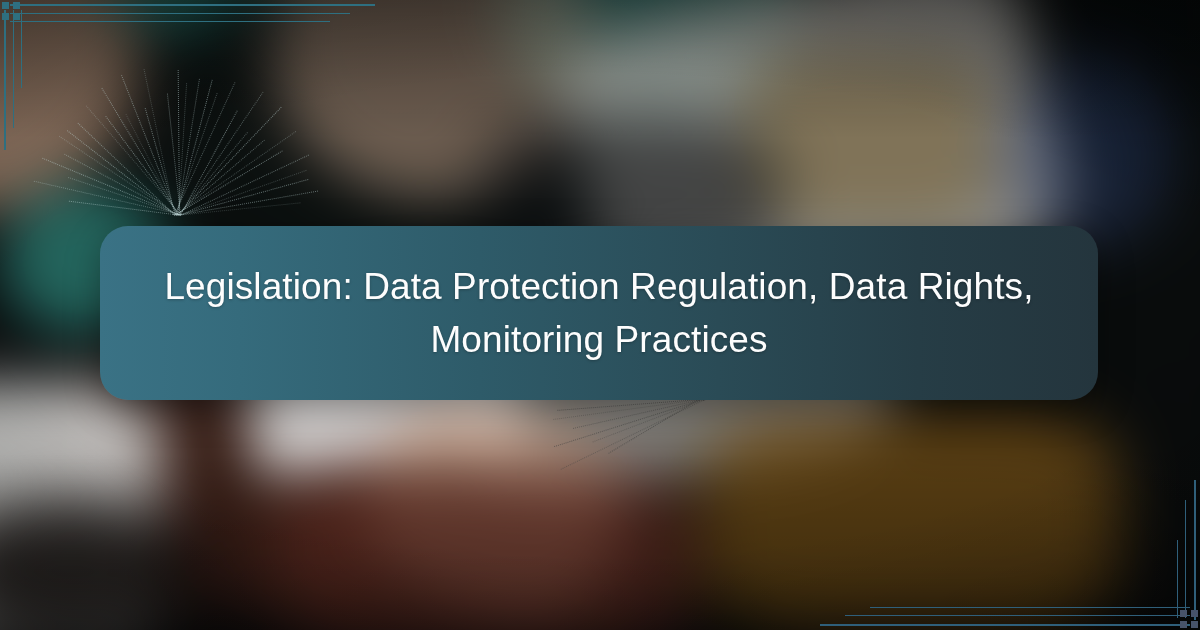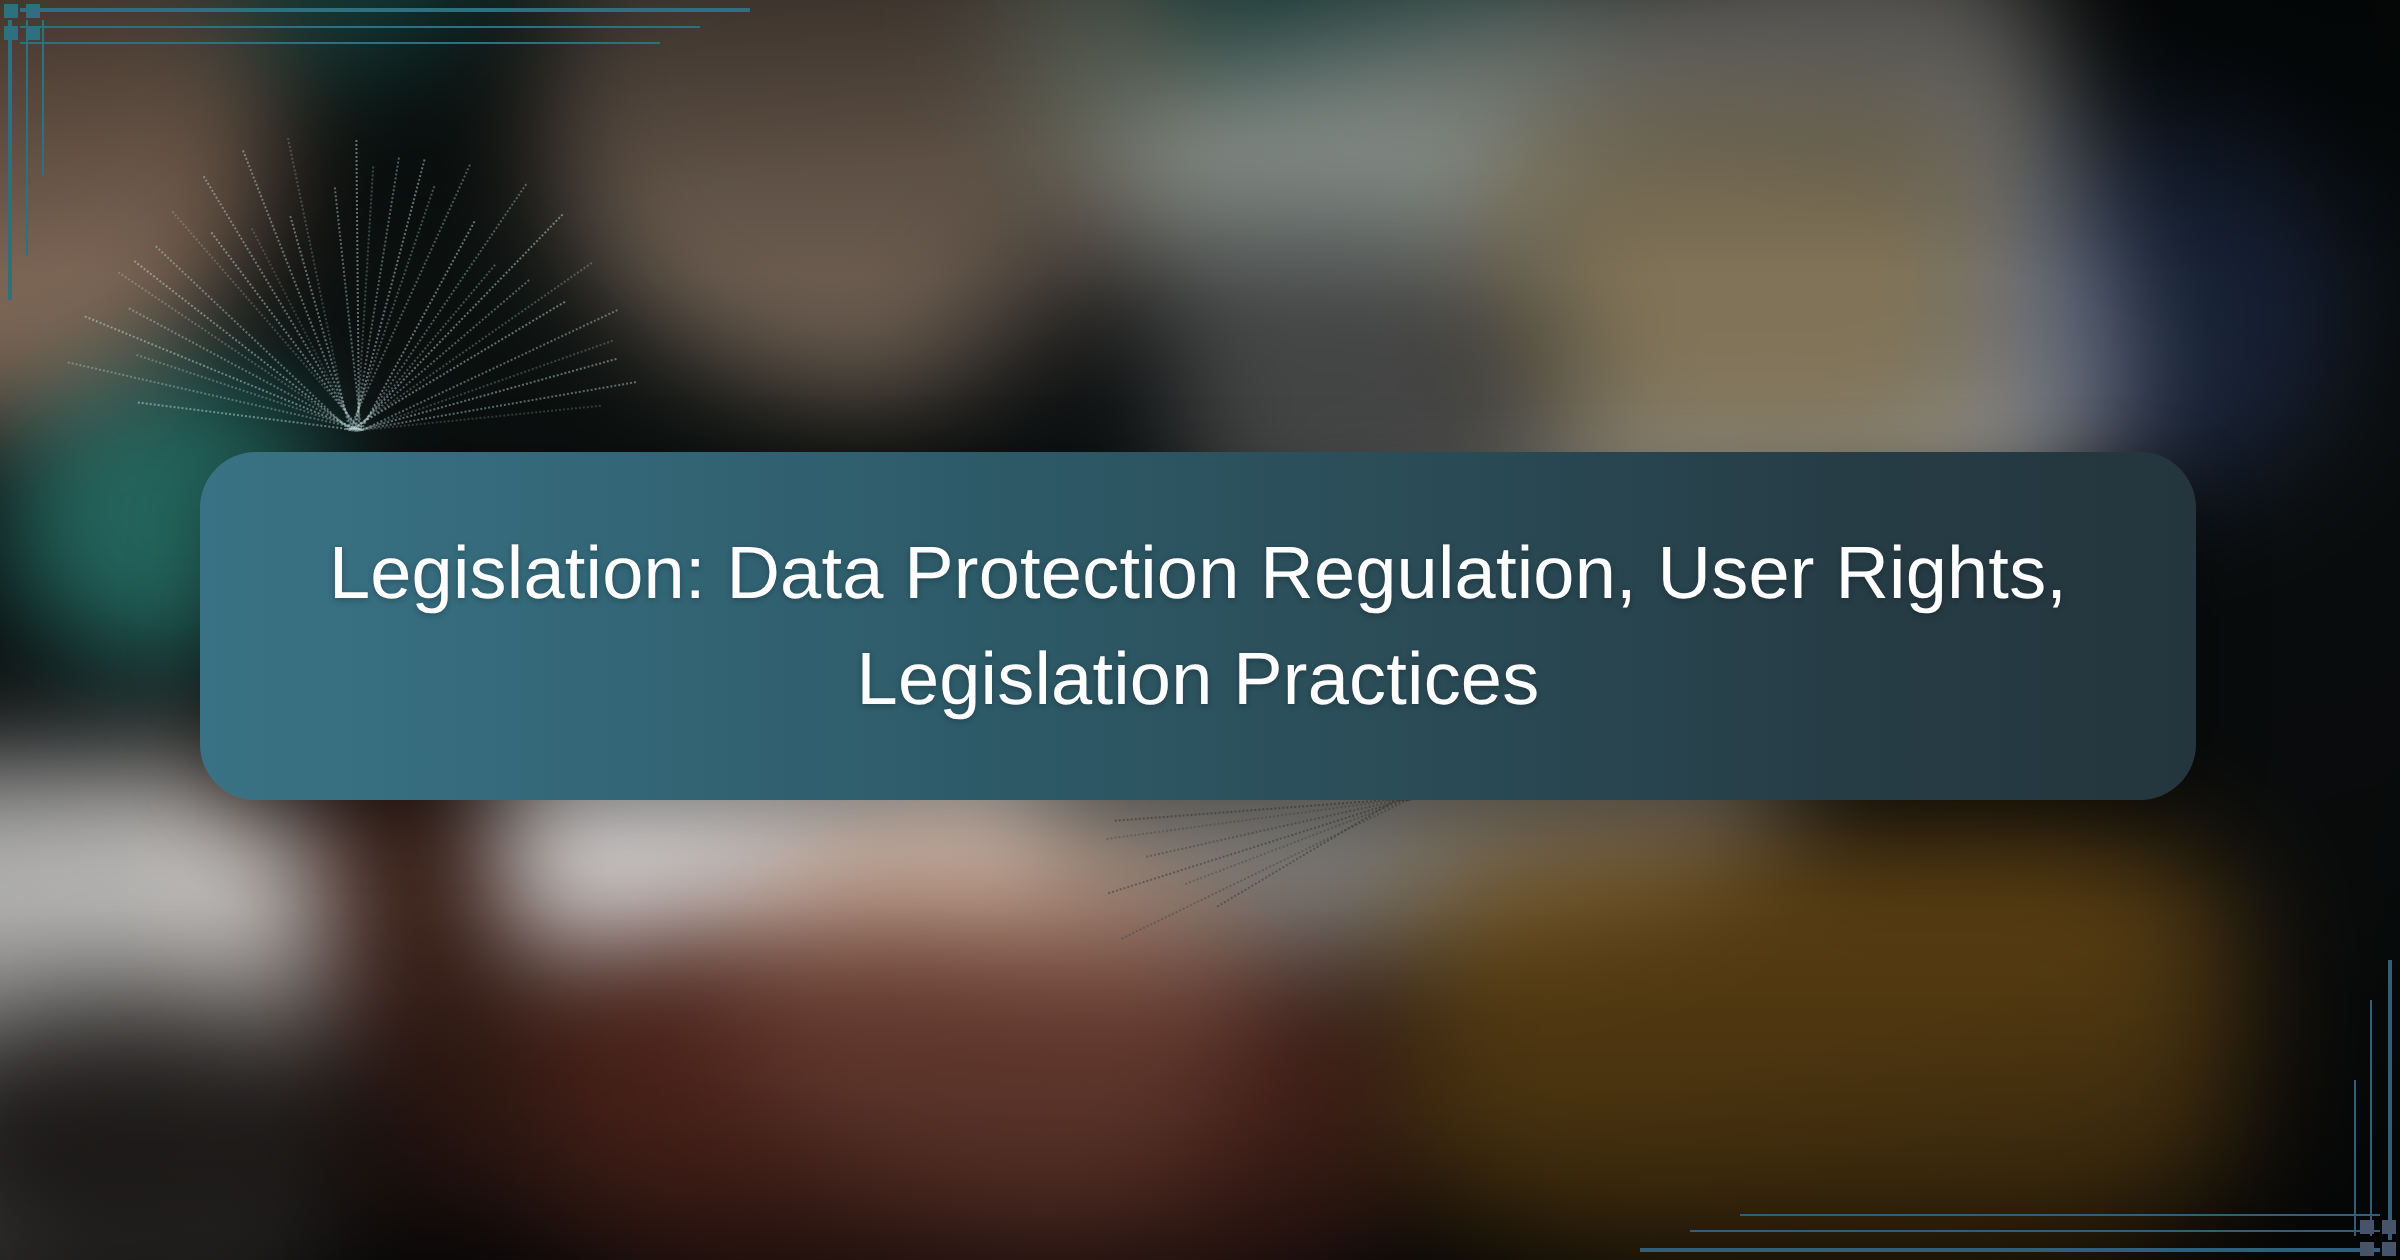--- a/index.html
+++ b/index.html
@@ -204,16 +204,16 @@
     <div class="bline" style="left:1194px;top:480px;width:2px; height:140px;"></div>
     <div class="bline" style="left:1185px;top:500px;width:1px; height:118px;"></div>
     <div class="bline" style="left:1177px;top:540px;width:1px; height:78px;"></div>
     <div class="bsq" style="left:1191px;top:621px;"></div>
     <div class="bsq" style="left:1180px;top:621px;"></div>
     <div class="bsq" style="left:1191px;top:610px;"></div>
     <div class="bsq" style="left:1180px;top:610px;"></div>
   </div>
 
   <div id="title-card">
-    <div id="title-text">Legislation: Data Protection Regulation, User Rights, Legislation Practices</div>
+    <div id="title-text">Legislation: Data Protection Regulation, Data Rights, Monitoring Practices</div>
   </div>
 
 </div>
 
 </body></html>

